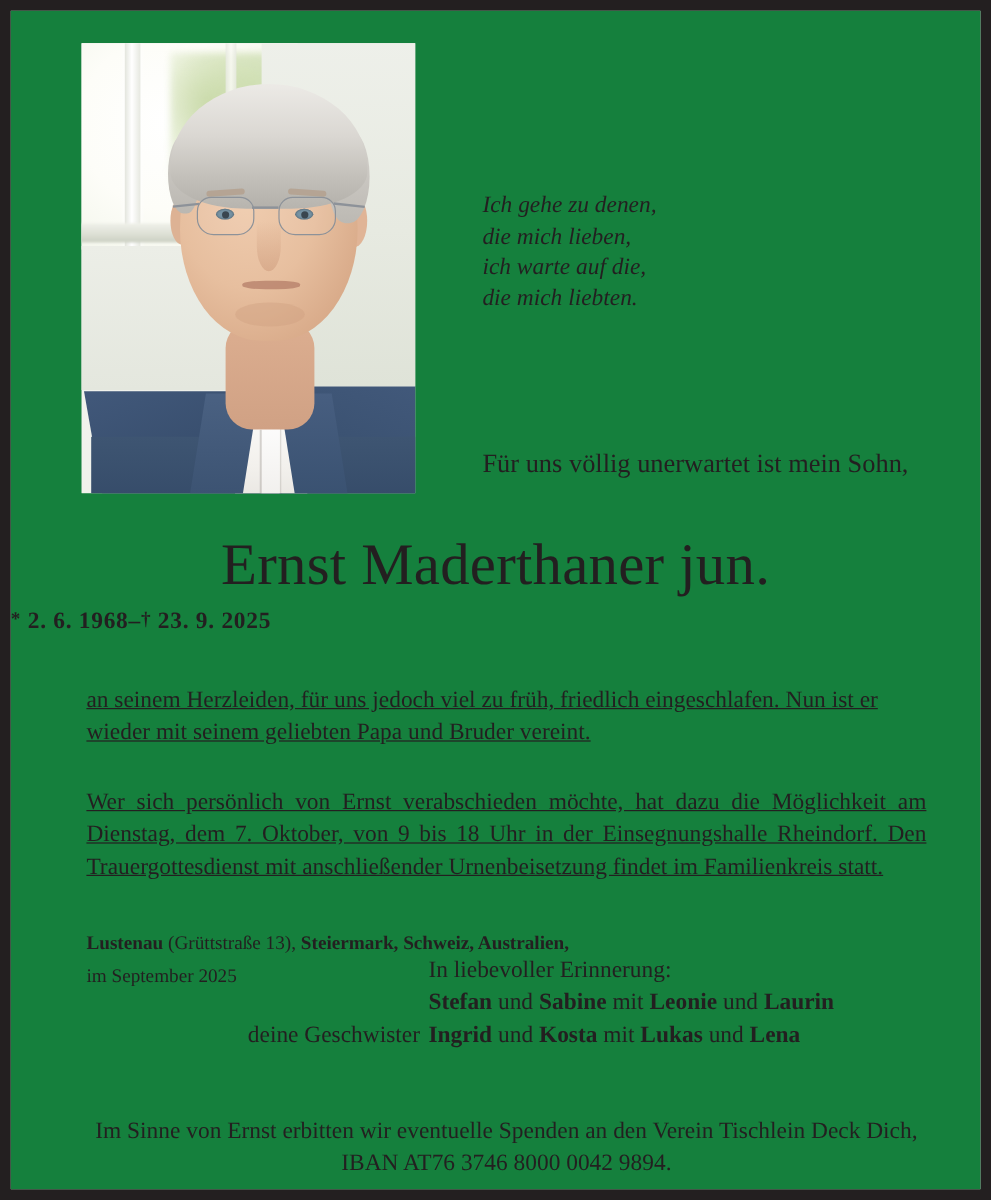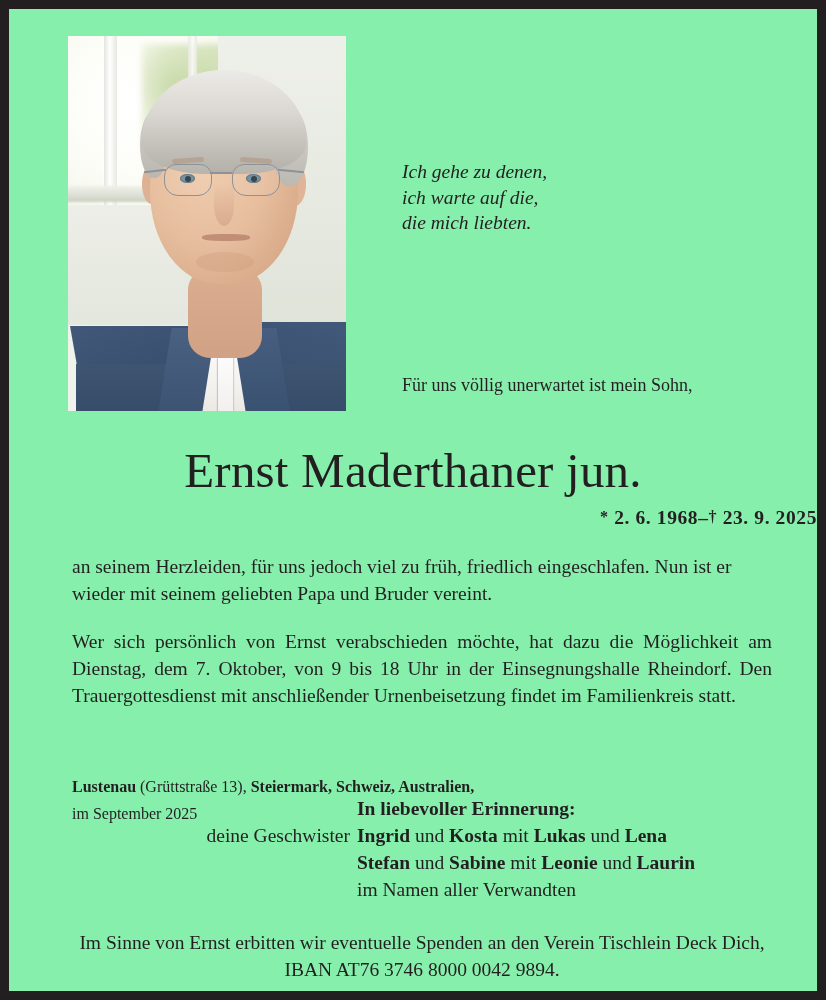--- a/index.html
+++ b/index.html
@@ -21,21 +21,21 @@
     height: 1000px;
     box-sizing: border-box;
     border: 9px solid #231f20;
     background: #ffffff;
   }
 
   .page {
     position: relative;
     width: 100%;
     height: 100%;
-    background: #86efac;
+    background: #15803d;
   }
 
   
   .portrait {
     position: absolute;
     left: 59px;
     top: 27px;
     width: 278px;
     height: 375px;
     overflow: hidden;
@@ -371,59 +371,58 @@
     font-style: italic;
     font-size: 19.5px;
     line-height: 25.5px;
     color: #231f20;
   }
   .intro {
     position: absolute;
     left: 393px;
     top: 363px;
     width: 378px;
-    font-size: 18px;
+    font-size: 22px;
     line-height: 27px;
     color: #231f20;
   }
   .name {
     position: absolute;
     left: 0;
     right: 0;
     top: 434px;
     text-align: center;
     font-size: 49px;
     line-height: 56px;
     letter-spacing: .2px;
     color: #231f20;
   }
   .dates {
     position: absolute;
     left: 0;
     right: 0;
     top: 498px;
-    text-align: right;
+    text-align: left;
     font-size: 19.5px;
     font-weight: bold;
     letter-spacing: .6px;
     color: #231f20;
-    padding-left: 17px;
   }
   .dates .sym { font-size: 16px; vertical-align: 2px; }
 
   .para {
     position: absolute;
     left: 63px;
     width: 700px;
     font-size: 19.5px;
     line-height: 27px;
     color: #231f20;
   }
-  .para-1 { top: 544px; }
-  .para-2 { top: 619px; text-align: justify; }
+  .para-1 { top: 561px; text-decoration: underline; }
+  .para-2 { top: 646px; text-align: justify; text-decoration: underline; }
   .para-3 { top: 920px; text-align: center; }
 
   .place {
     position: absolute;
     left: 63px;
     top: 764px;
     width: 700px;
     font-size: 16px;
     line-height: 27px;
     color: #231f20;
@@ -434,21 +433,20 @@
     position: absolute;
     left: 63px;
     top: 786px;
     width: 700px;
     font-size: 19.5px;
     line-height: 27px;
     color: #231f20;
   }
   .fam-head {
     margin-left: 285px;
-    font-weight: bold;
   }
   .fam-row {
     display: flex;
   }
   .fam-label {
     width: 278px;
     text-align: right;
     padding-right: 7px;
     flex: 0 0 278px;
   }
@@ -500,20 +498,21 @@
       <div class="ph-chin"></div>
       <div class="ph-temple-l"></div>
       <div class="ph-glasses-l"></div>
       <div class="ph-bridge"></div>
       <div class="ph-glasses-r"></div>
       <div class="ph-temple"></div>
     </div>
 
     <div class="verse">
       <div>Ich gehe zu denen,</div>
+      <div>die mich lieben,</div>
       <div>ich warte auf die,</div>
       <div>die mich liebten.</div>
     </div>
 
     <div class="intro">
       <div>Für uns völlig unerwartet ist mein Sohn,</div>
     </div>
 
     <div class="name">Ernst Maderthaner jun.</div>
 
@@ -533,28 +532,27 @@
         <b>Steiermark, Schweiz, Australien,</b>
       </div>
       <div>im September 2025</div>
     </div>
 
     <div class="family">
       <div class="fam-head">In liebevoller Erinnerung:</div>
 
 
       <div class="fam-row">
+        <div class="fam-label"></div>
+        <div class="fam-names"><b>Stefan</b> <span>und</span> <b>Sabine</b> <span>mit</span> <b>Leonie</b> <span>und</span> <b>Laurin</b></div>
+      </div>
+
+      <div class="fam-row">
         <div class="fam-label">deine Geschwister</div>
         <div class="fam-names"><b>Ingrid</b> <span>und</span> <b>Kosta</b> <span>mit</span> <b>Lukas</b> <span>und</span> <b>Lena</b></div>
       </div>
 
-      <div class="fam-row">
-        <div class="fam-label"></div>
-        <div class="fam-names"><b>Stefan</b> <span>und</span> <b>Sabine</b> <span>mit</span> <b>Leonie</b> <span>und</span> <b>Laurin</b></div>
-      </div>
-
-      <div class="fam-foot">im Namen aller Verwandten</div>
     </div>
 
     <div class="para para-3">Im Sinne von Ernst erbitten wir eventuelle Spenden an den Verein Tischlein Deck Dich, IBAN AT76 3746 8000 0042 9894.</div>
 
   </div>
 </div>
 
 </body></html>

